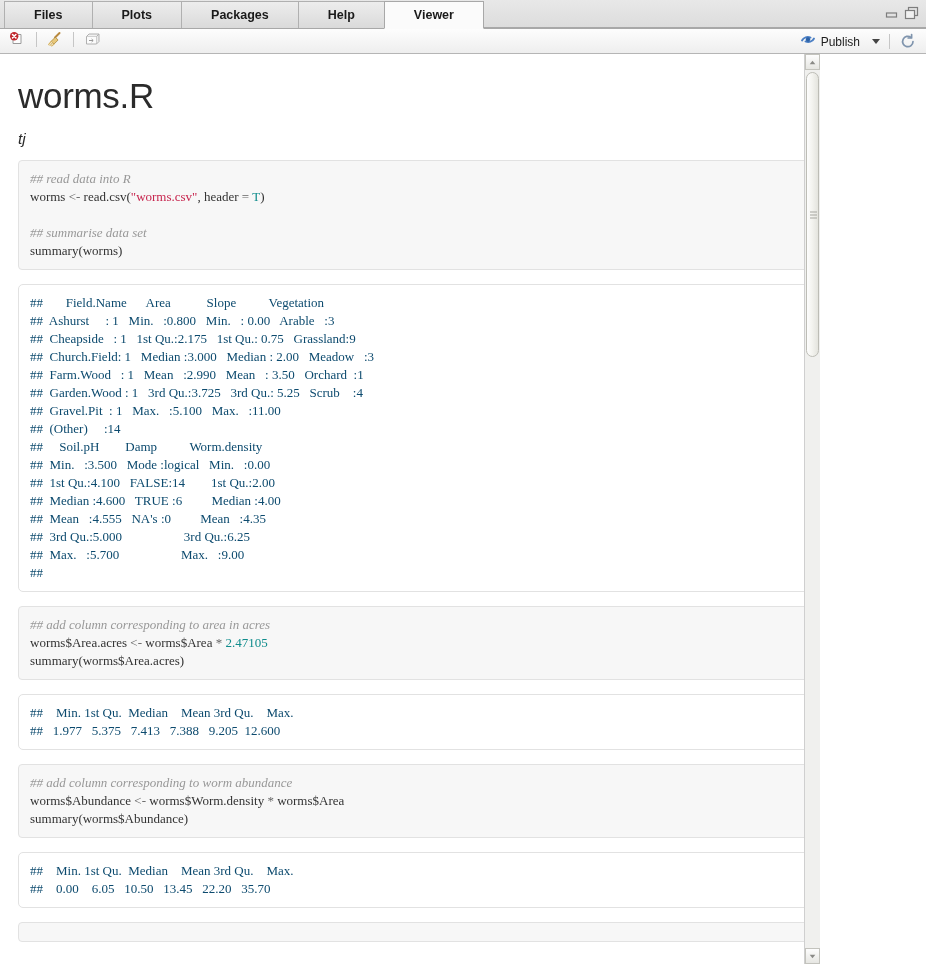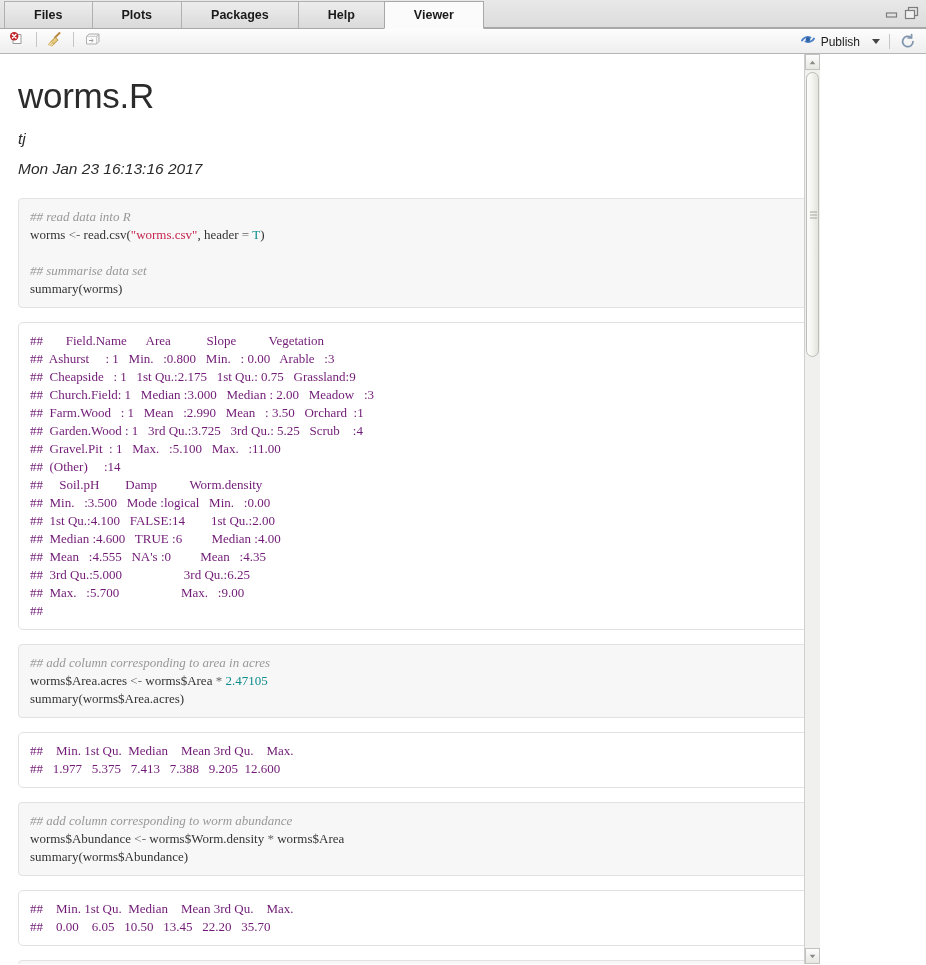--- a/index.html
+++ b/index.html
@@ -139,21 +139,21 @@
     border: 1px solid #e2e2e2;
     border-radius: 4px;
     padding: 9px 11px;
     color: #333;
   }
   pre.out {
     background: #ffffff;
     border: 1px solid #e2e2e2;
     border-radius: 5px;
     padding: 9px 11px;
-    color: #701a75;
+    color: #0c4a6e;
   }
   pre.truncated {
     margin-bottom: 0;
     max-height: 36px;
   }
 
   .cm { color: #989898; font-style: italic; }
   .st { color: #c7254e; }
   .nu { color: #0f8c8c; }
   .op { color: #666; }
@@ -274,21 +274,20 @@
         </svg>
       </div>
     </div>
   </div>
 
   <div class="viewer">
     <div class="doc">
 
       <h1 class="title">worms.R</h1>
       <div class="author">tj</div>
-      <div class="date">Mon Jan 23 16:13:16 2017</div>
 
       <pre class="src"><span class="cm">## read data into R</span>
 <span>worms </span><span class="op">&lt;- </span><span>read.csv(</span><span class="st">"worms.csv"</span><span>, header </span><span class="op">= </span><span class="nu">T</span><span>)</span>
 
 <span class="cm">## summarise data set</span>
 <span>summary(worms)</span></pre>
 
       <pre class="out">##       Field.Name      Area           Slope          Vegetation
 ##  Ashurst     : 1   Min.   :0.800   Min.   : 0.00   Arable   :3  
 ##  Cheapside   : 1   1st Qu.:2.175   1st Qu.: 0.75   Grassland:9  

